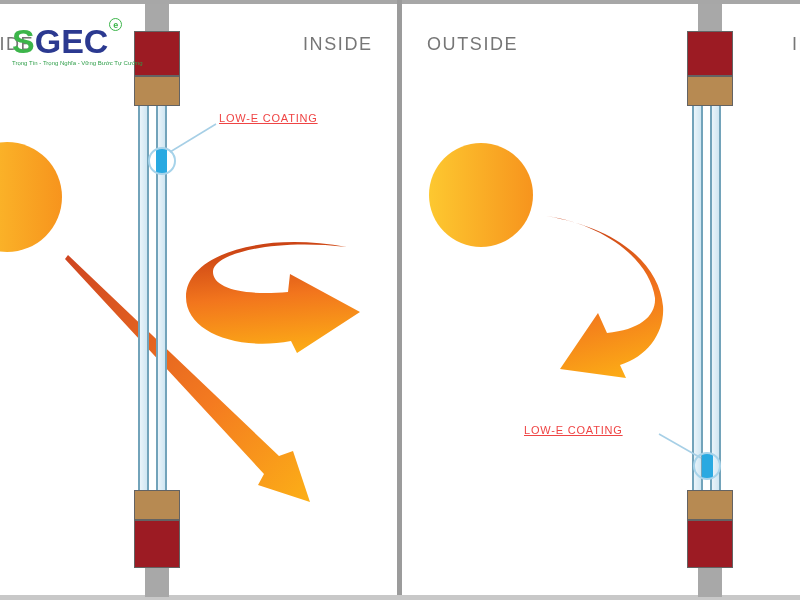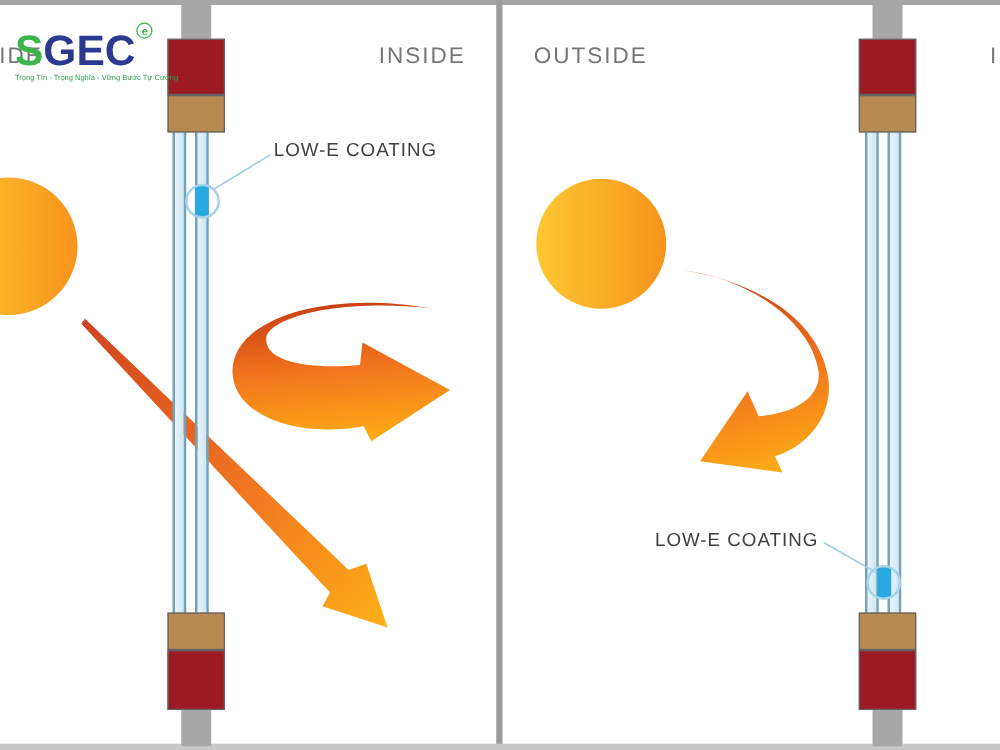--- a/index.html
+++ b/index.html
@@ -19,21 +19,21 @@
   .rail{background:#a8a8a8;}
   .blk{border:1.5px solid #636363;}
   .maroon{background:#9c1b23;}
   .tan{background:#b78a52;}
   .pane{width:11px;background:linear-gradient(to right,#eaf4fa,#cfe6f2);
         border-left:2px solid #72a3ba;border-right:2px solid #72a3ba;}
 
   .svg-layer{left:0;top:0;width:800px;height:600px;}
   .under{z-index:1;} .win{z-index:3;} .over{z-index:5;} .txt{z-index:6;}
 
-  .coating-label{color:#404040;font-size:15px;letter-spacing:0.8px;white-space:nowrap;}
+  .coating-label{color:#ef4444;font-size:11px;letter-spacing:0.8px;white-space:nowrap;text-decoration:underline;}
 
   
   .logo{left:12px;top:24px;z-index:7;}
   .logo .brand{font-size:34px;font-weight:bold;letter-spacing:0px;color:#2b3990;line-height:1;}
   .logo .brand .s{color:#3cb54a;}
   .logo .rmark{position:absolute;right:-14px;top:-6px;width:13px;height:13px;border:1.5px solid #3cb54a;
                border-radius:50%;color:#3cb54a;font-size:9px;font-weight:bold;line-height:13px;
                text-align:center;box-sizing:border-box;}
   .logo .tagline{margin-top:2px;color:#2e9e49;font-size:6px;white-space:nowrap;letter-spacing:0px;}
 </style>

